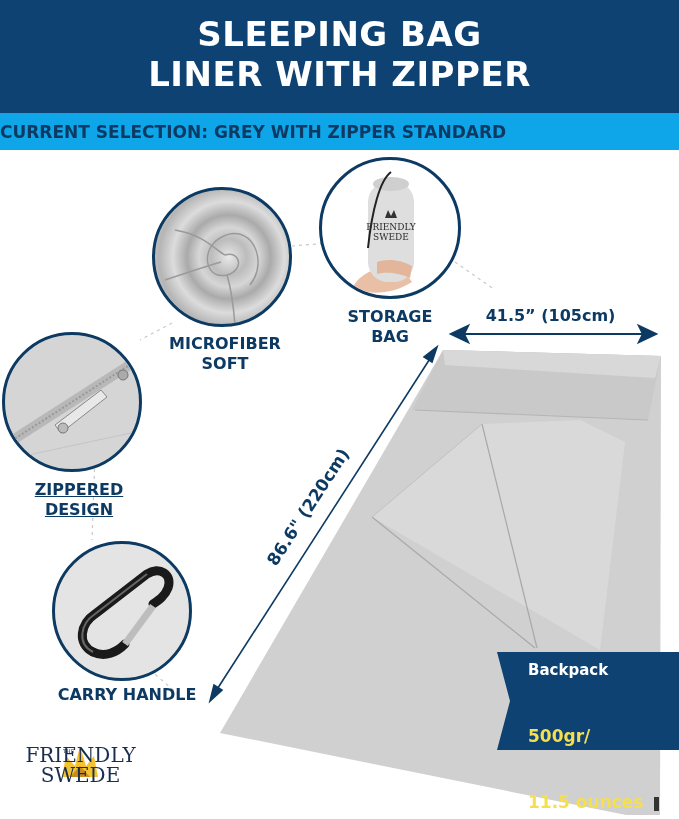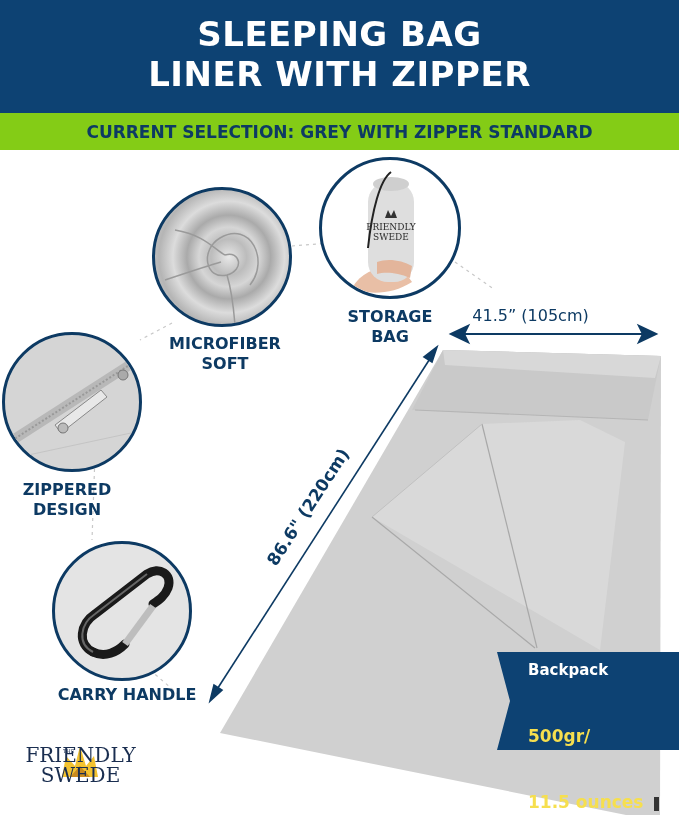--- a/index.html
+++ b/index.html
@@ -1,20 +1,20 @@
 <!DOCTYPE html>
 <html><head>
 <meta charset="utf-8">
 <style>
   html, body { margin: 0; padding: 0; }
   body { width: 679px; height: 819px; position: relative; overflow: hidden; background: #ffffff; font-family: "DejaVu Sans", "Liberation Sans", sans-serif; }
   .header { position: absolute; left: 0; top: 0; width: 679px; height: 113px; background: #0d4273; color: #fff; text-align: center; }
   .header .t { font-weight: bold; font-size: 34px; line-height: 40px; letter-spacing: 0.5px; }
   .header .t1 { padding-top: 14px; }
-  .subband { position: absolute; left: 0; top: 113px; width: 679px; height: 37px; background: #84cc16; color: #0d3a63; text-align: center; font-weight: bold; font-size: 17px; line-height: 38px; }
+  .subband { position: absolute; left: 0; top: 113px; width: 679px; height: 37px; background: #0ea5e9; color: #0d3a63; text-align: left; font-weight: bold; font-size: 17px; line-height: 38px; }
   .circle { position: absolute; border-radius: 50%; border: 3px solid #0d3a63; overflow: hidden; box-sizing: border-box; }
   .label { position: absolute; color: #0d3a63; font-weight: bold; text-align: center; font-size: 16px; line-height: 20px; }
   svg.overlay { position: absolute; left: 0; top: 0; }
   .badge-text { position: absolute; left: 528px; top: 660px; font-weight: bold; font-size: 15px; line-height: 21px; color: #fff; }
   .badge-text .y { color: #f6df4e; font-size: 17px; margin-top: 45px; }
   .logo { position: absolute; left: 18px; top: 745px; width: 125px; text-align: center; color: #1a2e50; font-family: "DejaVu Serif", "Liberation Serif", serif; font-size: 20px; line-height: 20px; }
   .rot { position: absolute; color: #0d3a63; font-weight: bold; font-size: 17px; white-space: nowrap; transform-origin: center center; }
 </style>
 </head>
 <body>
@@ -92,33 +92,33 @@
     <text x="69" y="70" text-anchor="middle" font-family="DejaVu Serif, serif" font-size="9" fill="#2a2a2a">FRIENDLY</text>
     <text x="69" y="80" text-anchor="middle" font-family="DejaVu Serif, serif" font-size="9" fill="#2a2a2a">SWEDE</text>
     <path d="M55,102 C65,98 80,100 90,106 L88,118 C75,112 62,112 55,114 Z" fill="#e3b59b"></path>
   </svg>
 </div>
 <div class="label" style="left:335px; top:307px; width:110px;">
   <div>STORAGE</div>
   <div>BAG</div>
 </div>
 
-<div class="label" style="left:448px; top:306px; width:165px; font-weight:normal; font-size:16px;">41.5” (105cm)</div>
+<div class="label" style="left:468px; top:306px; width:165px; font-weight:bold; font-size:16px;">41.5” (105cm)</div>
 
 <div class="circle" style="left:2px; top:332px; width:140px; height:140px; background:#d5d5d5;">
   <svg width="140" height="140" viewBox="0 0 140 140">
     <path d="M0,110 L140,20" stroke="#b8b8b8" stroke-width="10" fill="none"></path>
     <path d="M0,110 L140,20" stroke="#999" stroke-width="2" stroke-dasharray="2,2" fill="none"></path>
     <path d="M50,90 L96,55 L102,62 L56,98 Z" fill="#e8e8e8" stroke="#888" stroke-width="1"></path>
     <circle cx="58" cy="93" r="5" fill="#bbb" stroke="#777"></circle>
     <circle cx="118" cy="40" r="5" fill="#aaa" stroke="#777"></circle>
     <path d="M0,125 L140,95" stroke="#c4c4c4" stroke-width="1" fill="none"></path>
   </svg>
 </div>
-<div class="label" style="left:12px; top:480px; width:110px;">
+<div class="label" style="left:24px; top:480px; width:110px;text-decoration:underline;">
   <div>ZIPPERED</div>
   <div>DESIGN</div>
 </div>
 
 <div class="circle" style="left:52px; top:541px; width:140px; height:140px; background:#e4e4e4;">
   <svg width="140" height="140" viewBox="0 0 140 140">
     <path d="M38,108 C22,100 25,80 40,70 L92,30 C104,22 118,30 113,44 C110,52 104,56 98,60" stroke="#1a1a1a" stroke-width="9" fill="none" stroke-linecap="round"></path>
     <path d="M38,108 C50,114 62,108 70,100" stroke="#1a1a1a" stroke-width="9" fill="none" stroke-linecap="round"></path>
     <path d="M70,100 L98,62" stroke="#bdbdbd" stroke-width="7" fill="none"></path>
     <path d="M38,108 C22,100 25,80 40,70 L92,30" stroke="#666" stroke-width="2" fill="none"></path>

